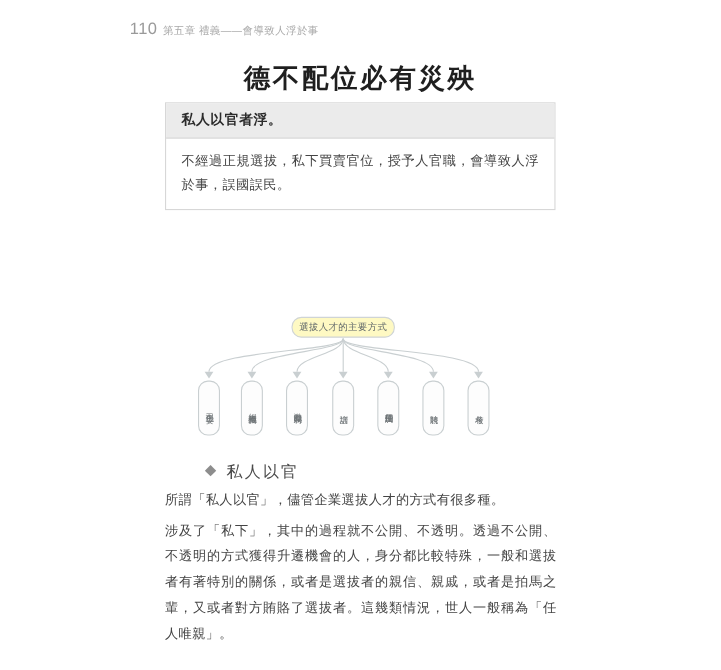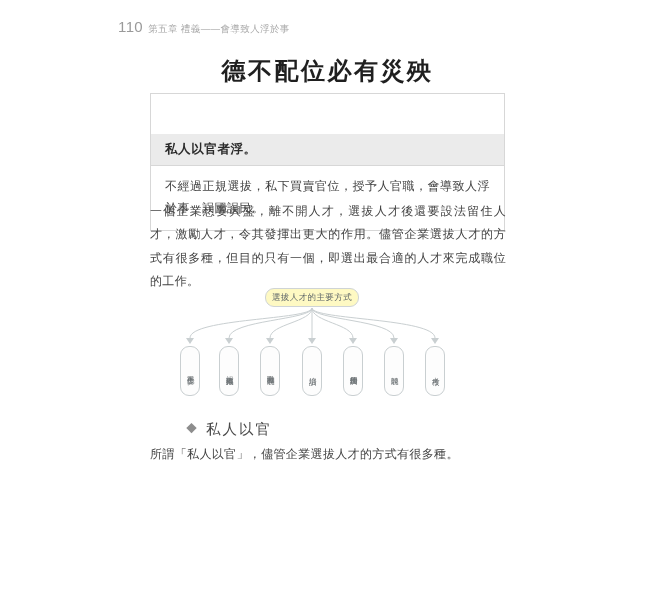--- a/index.html
+++ b/index.html
@@ -67,21 +67,20 @@
     box-sizing: border-box;
   }
   .quote-head {
     background: #ebebeb;
     border-bottom: 1px solid #d7d7d7;
     padding: 7px 12px 7px 14px;
     font-size: 12.5px;
     font-weight: bold;
     color: #2b2b2b;
     letter-spacing: 0.6px;
-    margin-top: 40px;
   }
   .quote-body {
     padding: 9px 14px 11px 14px;
     font-size: 12px;
     line-height: 1.85;
     color: #444;
     letter-spacing: 0.4px;
     text-align: justify;
   }
 
@@ -183,21 +182,20 @@
     <span class="folio">110</span><span>第五章 禮義——會導致人浮於事</span>
   </div>
 
   <div class="chapter-title">德不配位必有災殃</div>
 
   <div class="quote-box">
     <div class="quote-head">私人以官者浮。</div>
     <div class="quote-body">不經過正規選拔，私下買賣官位，授予人官職，會導致人浮於事，誤國誤民。</div>
   </div>
 
-  <div class="body-para" id="para-intro">一個企業想要興盛，離不開人才，選拔人才後還要設法留住人才，激勵人才，令其發揮出更大的作用。儘管企業選拔人才的方式有很多種，但目的只有一個，即選出最合適的人才來完成職位的工作。</div>
 
   <div class="diagram">
     <svg width="360" height="125">
       <g fill="none" stroke="#c9cfd1" stroke-width="1">
         <path d="M162,28 C162,40 40,38 40,58"></path>
         <path d="M162,28 C162,40 79,40 79,58"></path>
         <path d="M162,28 C162,42 120,44 120,58"></path>
         <path d="M162,28 L162,58"></path>
         <path d="M162,28 C162,42 203,44 203,58"></path>
         <path d="M162,28 C162,40 244,40 244,58"></path>
@@ -237,14 +235,15 @@
     <div class="leaf" style="left:275px;">
         <span>考核</span>
       </div>
   </div>
 
   <div class="section-heading">
     <span class="bullet">◆</span><span>私人以官</span>
   </div>
 
   <div class="body-para" id="para-def">所謂「私人以官」，儘管企業選拔人才的方式有很多種。</div>
+  <div class="body-para" id="para-body">涉及了「私下」，其中的過程就不公開、不透明。透過不公開、不透明的方式獲得升遷機會的人，身分都比較特殊，一般和選拔者有著特別的關係，或者是選拔者的親信、親戚，或者是拍馬之輩，又或者對方賄賂了選拔者。這幾類情況，世人一般稱為「任人唯親」。</div>
 
 </div>
 
 </body></html>

